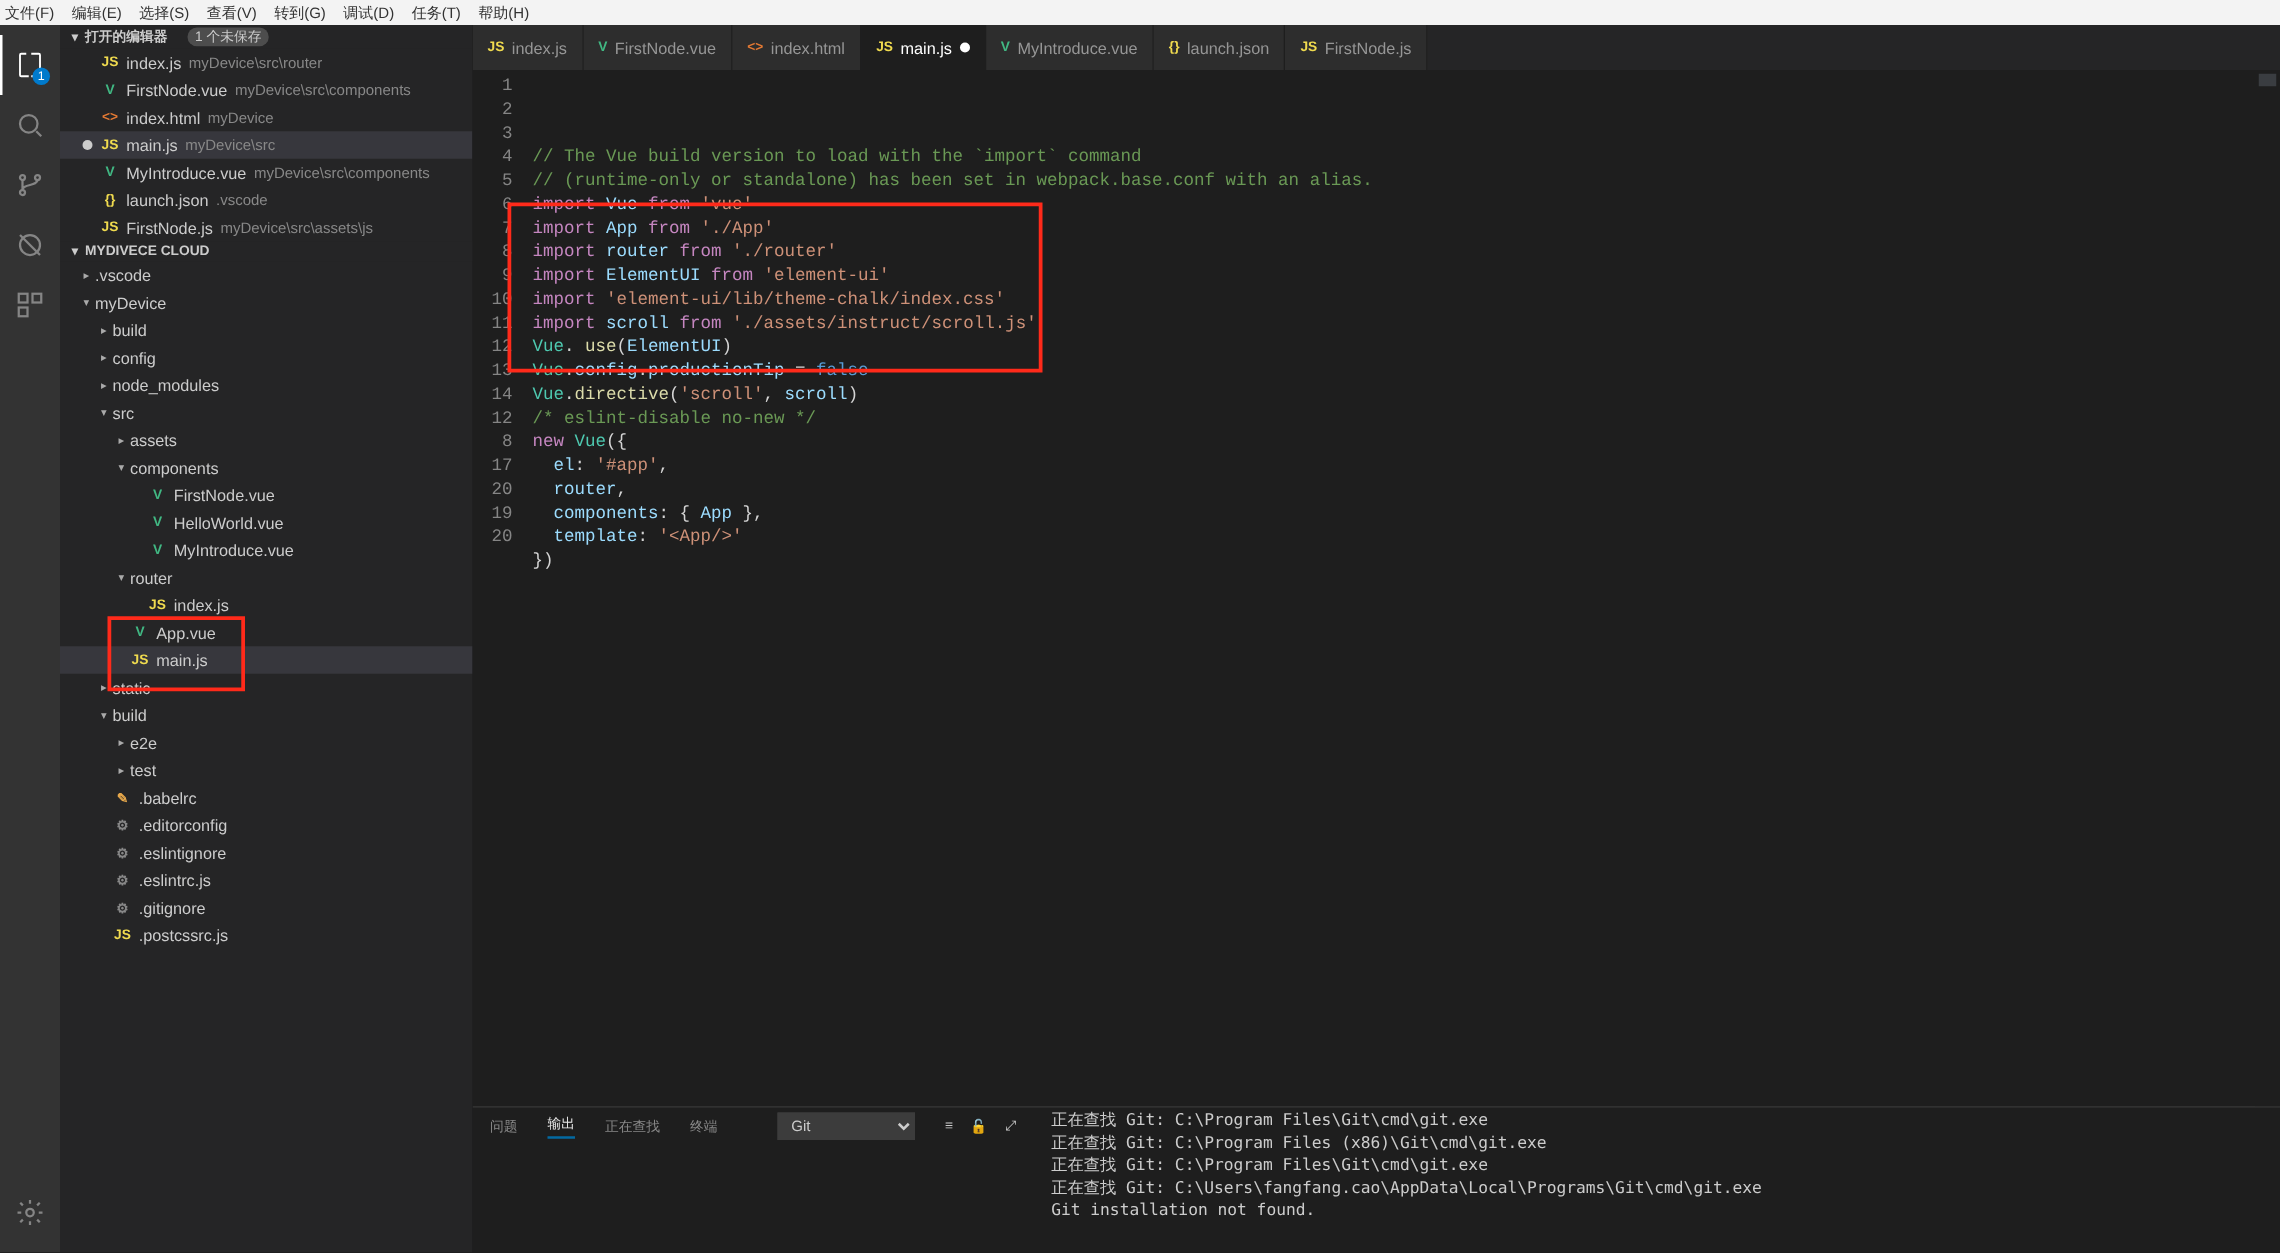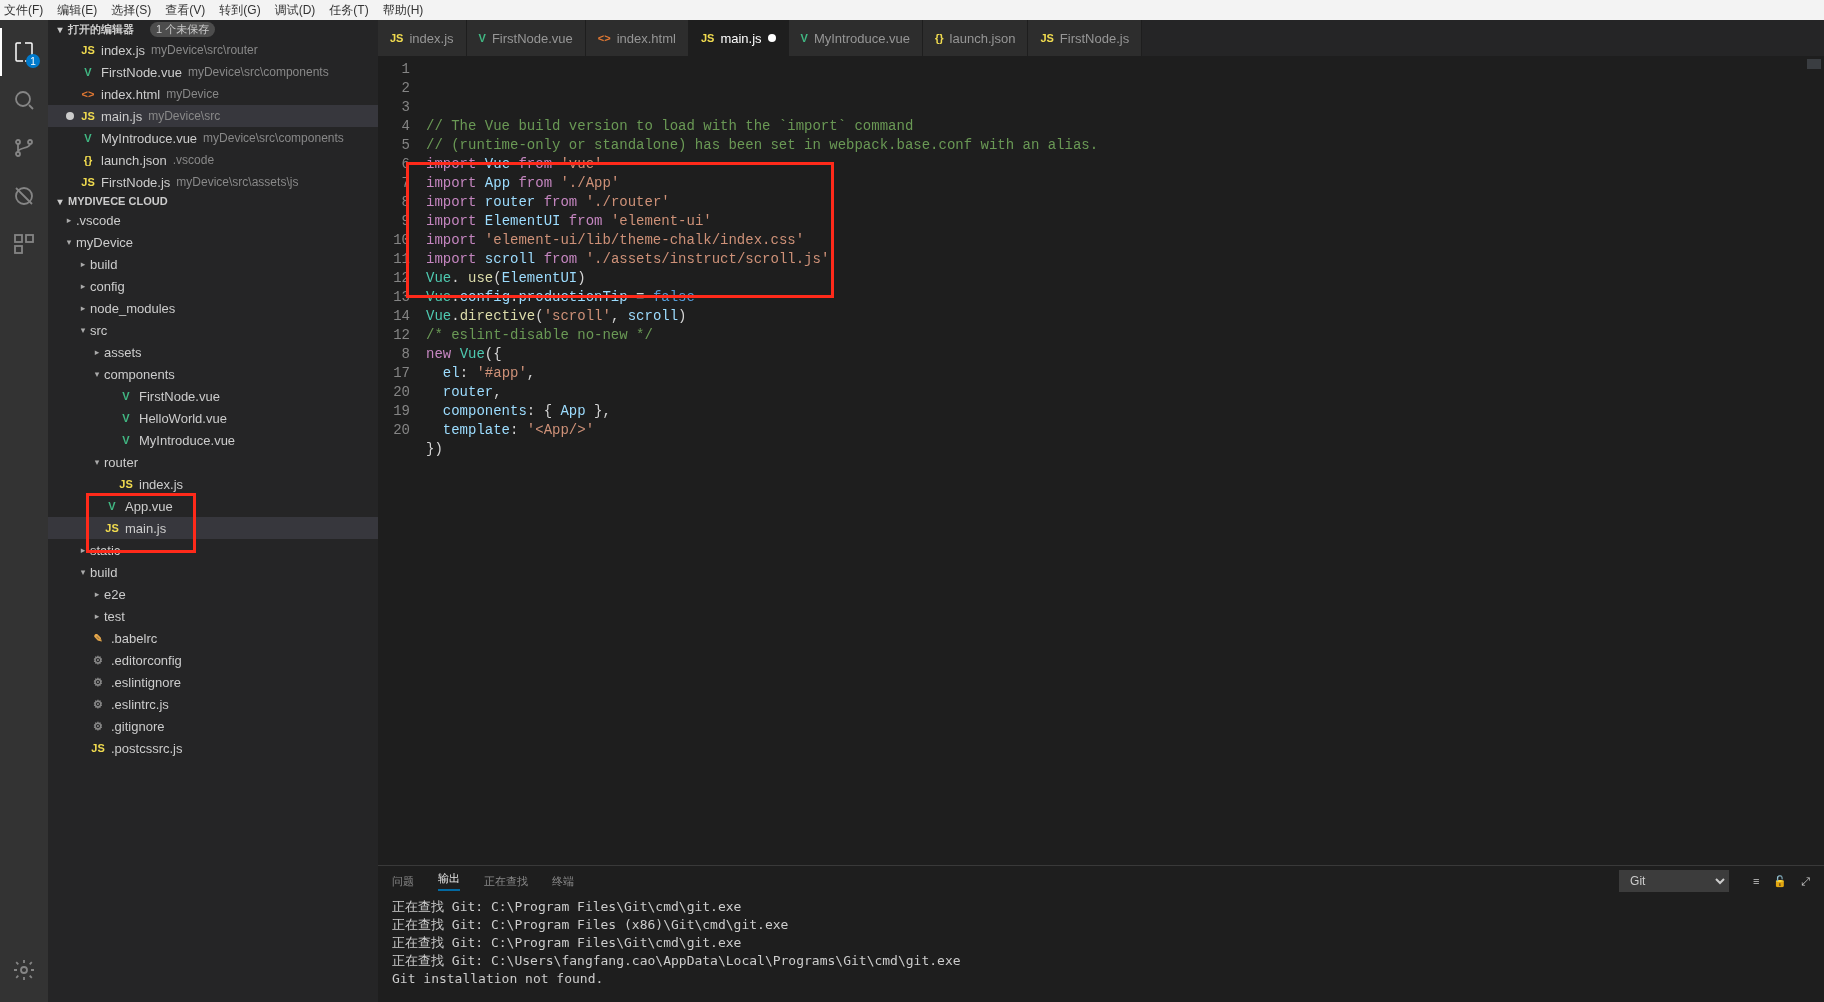--- a/index.html
+++ b/index.html
@@ -173,46 +173,45 @@
 .c-string { color: #ce9178; }
 .c-class { color: #4ec9b0; }
 .c-func { color: #dcdcaa; }
 .c-const { color: #569cd6; }
 .hl-box {
   position: absolute;
   border: 3px solid #ff2a1a;
   pointer-events: none;
 }
 .panel {
-  height: 137px;
+  height: 117px;
   background: #1e1e1e;
   border-top: 1px solid #393939;
   display: flex;
-  flex-direction: column;
+  flex-direction: row;
 }
 .panel-tabs {
   display: flex;
   align-items: center;
   height: 30px;
   padding: 0 14px;
   font-size: 11px;
   color: #888;
   gap: 24px;
 }
 .panel-tabs .ptab { cursor: pointer; }
 .panel-tabs .ptab.active { color: #e7e7e7; border-bottom: 2px solid #0369a1; padding-bottom: 3px; }
 .panel-tabs .spacer { flex: 1; }
 .panel-select {
   background: #3c3c3c;
   color: #ccc;
   border: 1px solid #3c3c3c;
   font-size: 12px;
   padding: 2px 6px;
   width: 110px;
-  margin-left: 24px;
 }
 .panel-icons { display: flex; gap: 14px; color: #ccc; }
 .panel-body {
   flex: 1;
   padding: 2px 14px;
   font-family: Consolas, monospace;
   font-size: 13px;
   line-height: 18px;
   color: #cccccc;
   white-space: pre;

